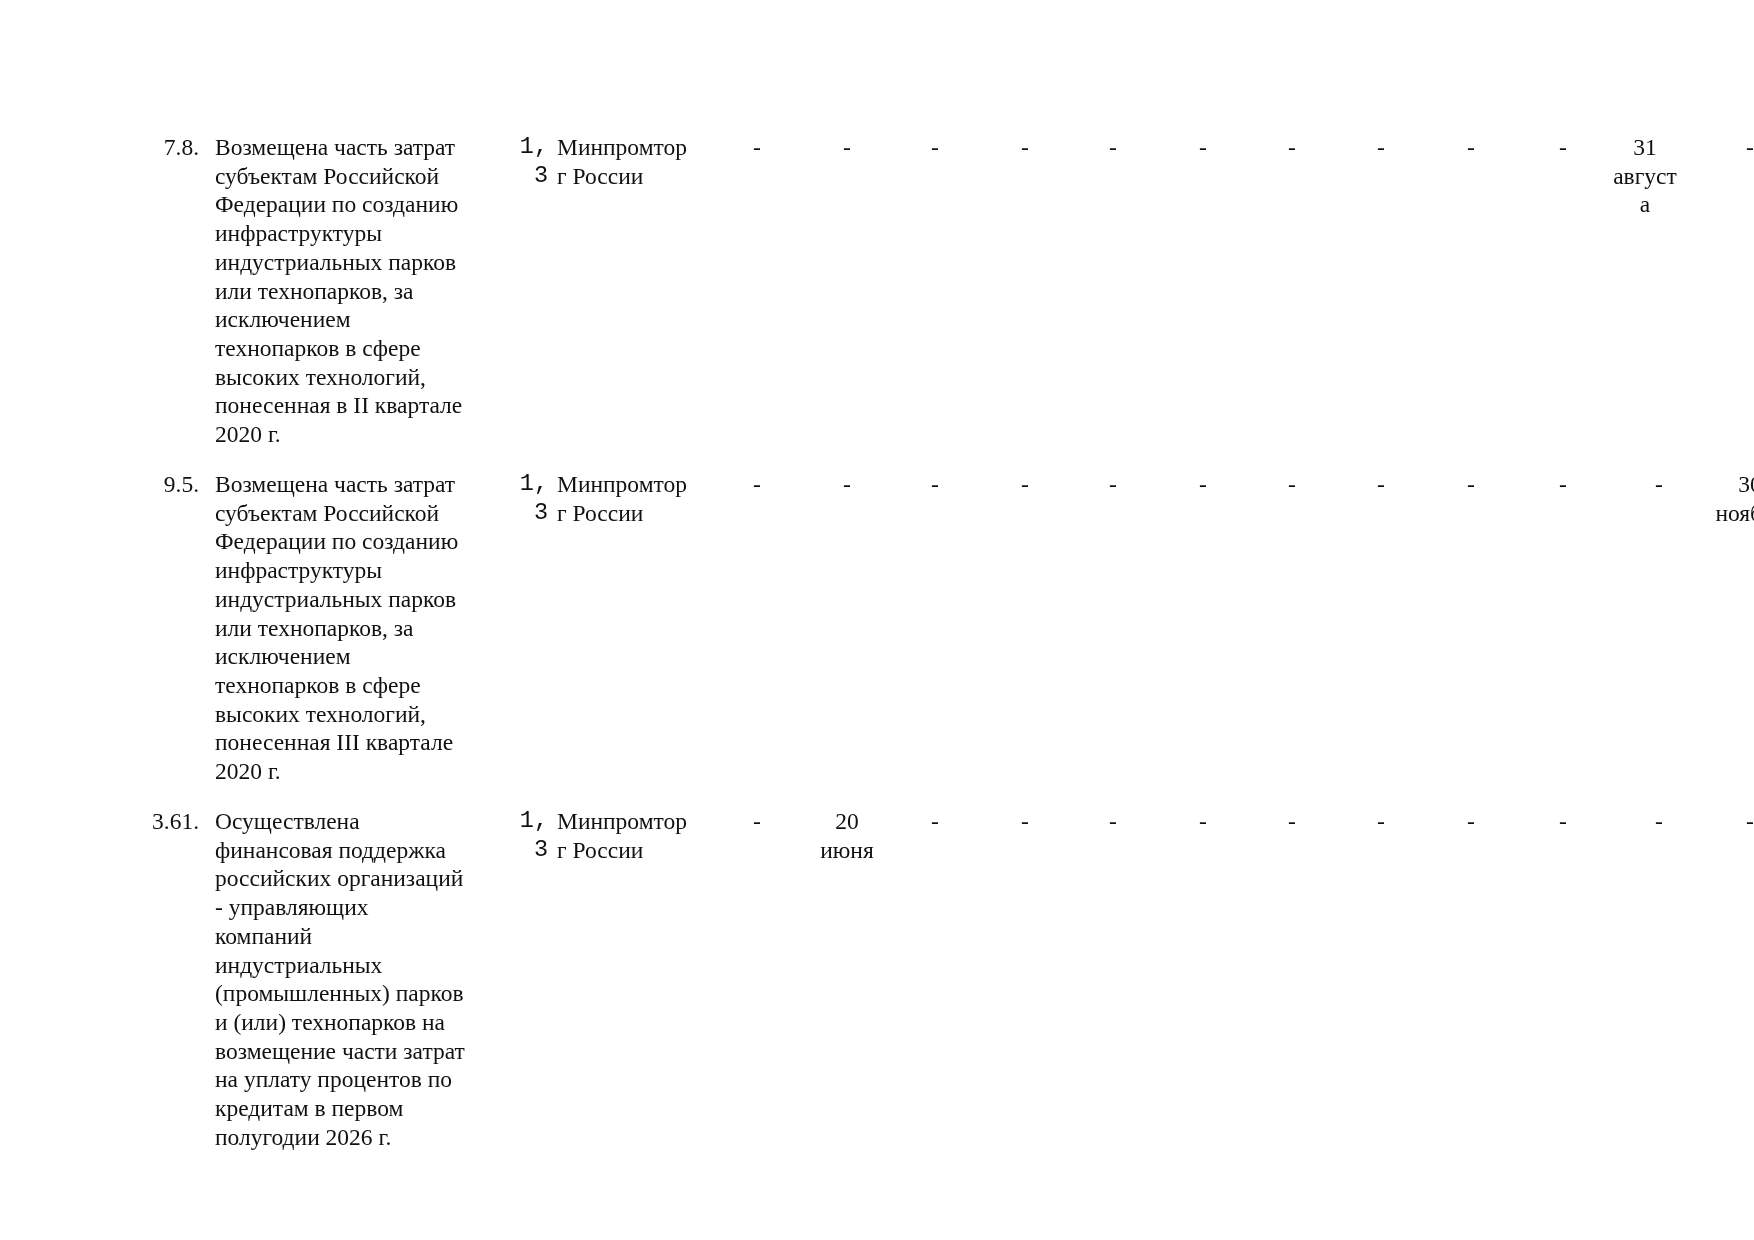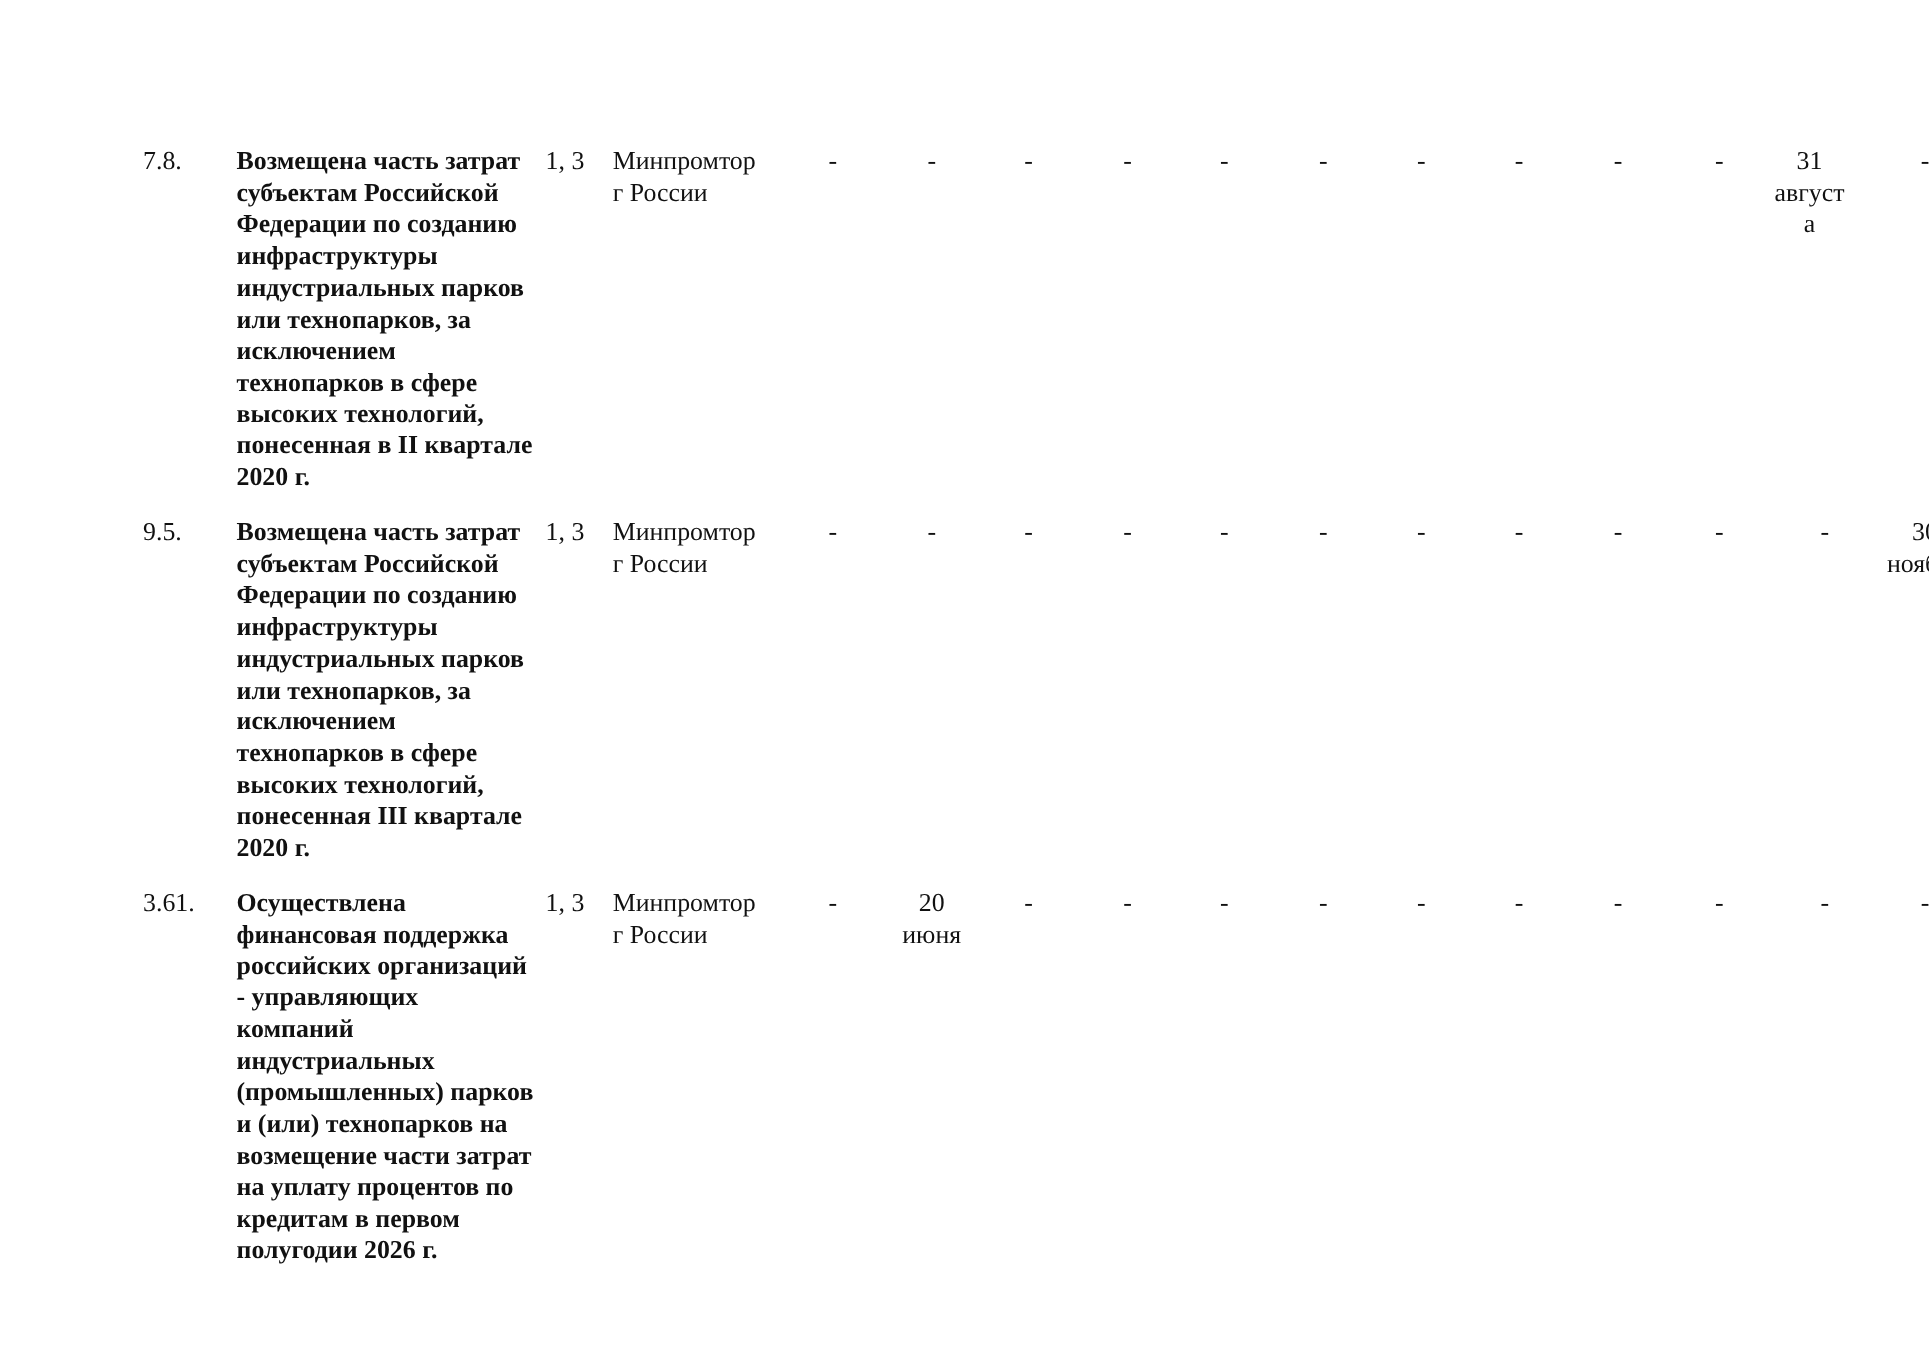--- a/index.html
+++ b/index.html
@@ -29,32 +29,32 @@
     left: 0;
     width: 1900px;
   }
   .cell {
     position: absolute;
     top: 0;
   }
   .num {
     left: 130px;
     width: 69px;
-    text-align: left;
+    text-align: right;
   }
   .desc {
     left: 215px;
     width: 275px;
     white-space: pre-line;
-    font-weight: bold;
   }
   .ref {
     left: 496px;
     width: 52px;
-    text-align: left;
+    text-align: right;
+    font-family: Liberation Mono, monospace;
   }
   .org {
     left: 557px;
     width: 150px;
     white-space: pre-line;
   }
   .period {
     width: 80px;
     text-align: center;
     white-space: pre-line;

